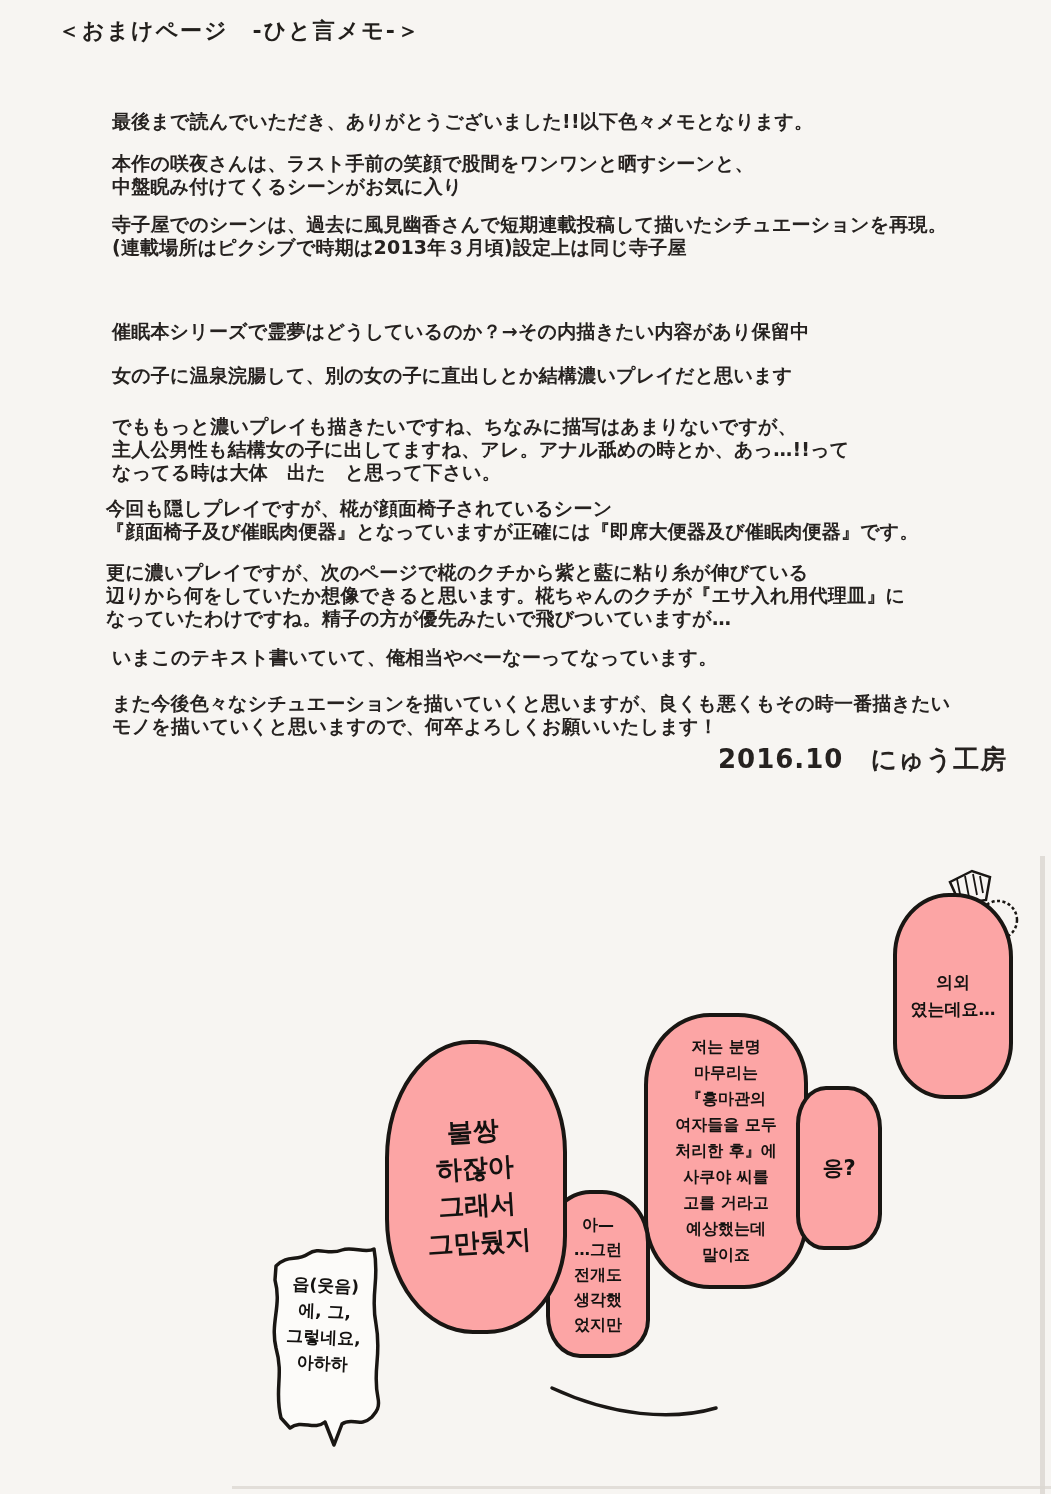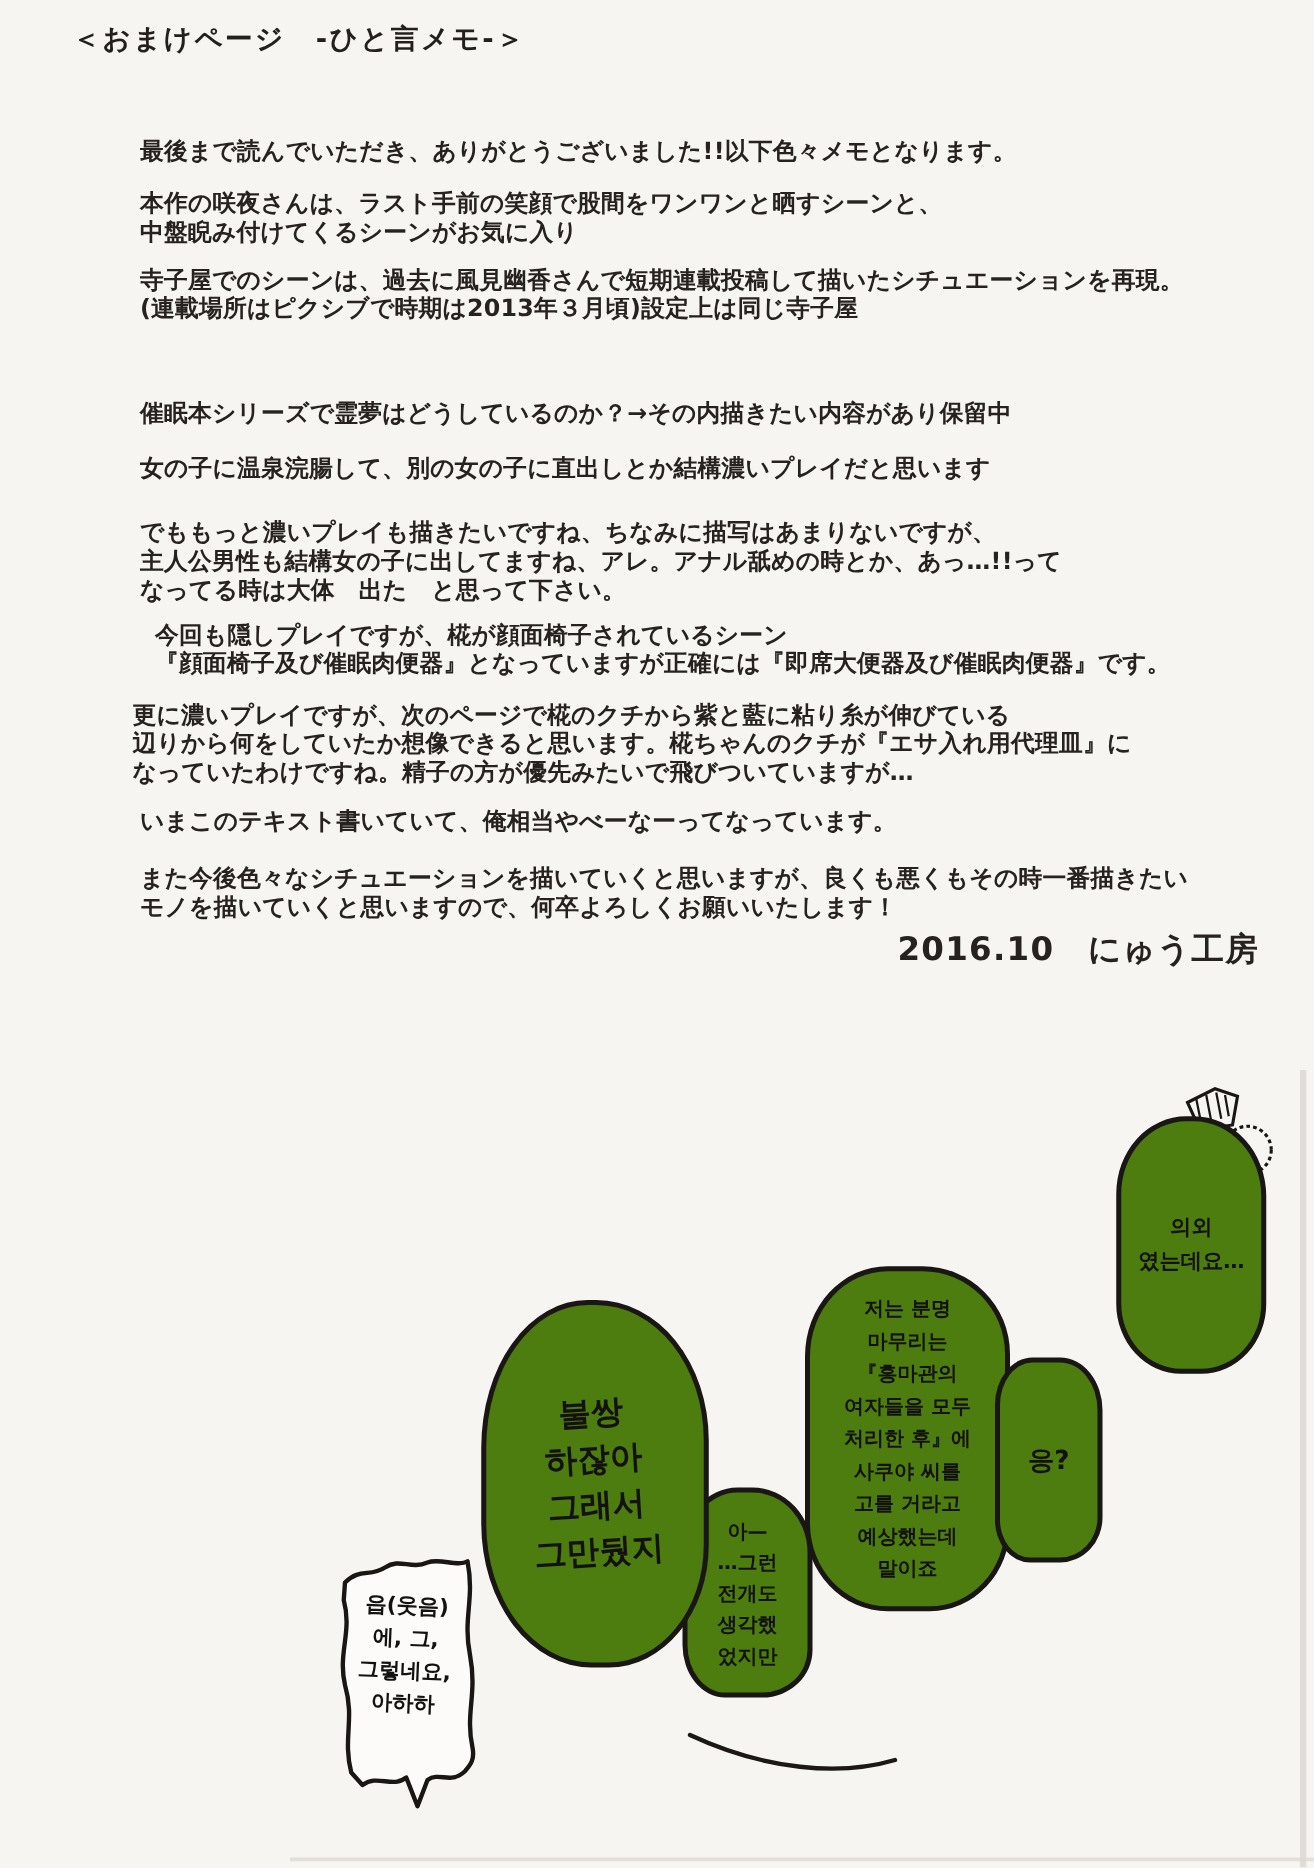--- a/index.html
+++ b/index.html
@@ -18,21 +18,21 @@
     font-size:19px;line-height:23px;font-weight:700;
     letter-spacing:.2px;color:#262220;white-space:pre-line;
   }
   .credit{
     position:absolute;left:718px;top:742px;
     font-size:26px;font-weight:700;letter-spacing:1px;color:#262220;
   }
   .art{position:absolute;}
   .bubble{
     position:absolute;box-sizing:border-box;
-    background:#4d7c0f;border:4px solid #191613;
+    background:#fca5a5;border:4px solid #191613;
     display:flex;align-items:center;justify-content:center;
     text-align:center;color:#141210;font-weight:700;white-space:pre-line;
     z-index:2;
   }
   .b-surprise{left:893px;top:893px;width:120px;height:206px;
     border-radius:56px 58px 52px 52px / 62px 64px 56px 56px;
     font-size:17px;line-height:27px;z-index:2;}
   .b-expected{left:644px;top:1013px;width:164px;height:276px;
     border-radius:66px 70px 64px 66px / 72px 70px 68px 70px;
     font-size:16px;line-height:26px;}
@@ -71,21 +71,21 @@
   <p class="para" style="top:104px">最後まで読んでいただき、ありがとうございました!!以下色々メモとなります。</p>
   <p class="para" style="top:146px">本作の咲夜さんは、ラスト手前の笑顔で股間をワンワンと晒すシーンと、
 中盤睨み付けてくるシーンがお気に入り</p>
   <p class="para" style="top:207px">寺子屋でのシーンは、過去に風見幽香さんで短期連載投稿して描いたシチュエーションを再現。
 (連載場所はピクシブで時期は2013年３月頃)設定上は同じ寺子屋</p>
   <p class="para" style="top:314px">催眠本シリーズで霊夢はどうしているのか？→その内描きたい内容があり保留中</p>
   <p class="para" style="top:409px">でももっと濃いプレイも描きたいですね、ちなみに描写はあまりないですが、
 主人公男性も結構女の子に出してますね、アレ。アナル舐めの時とか、あっ…!!って
 なってる時は大体　出た　と思って下さい。</p>
   <p class="para" style="top:358px">女の子に温泉浣腸して、別の女の子に直出しとか結構濃いプレイだと思います</p>
-  <p class="para" style="top:491px;left:118px">今回も隠しプレイですが、椛が顔面椅子されているシーン
+  <p class="para" style="top:491px;left:100px">今回も隠しプレイですが、椛が顔面椅子されているシーン
 『顔面椅子及び催眠肉便器』となっていますが正確には『即席大便器及び催眠肉便器』です。</p>
   <p class="para" style="top:555px;left:100px">更に濃いプレイですが、次のページで椛のクチから紫と藍に粘り糸が伸びている
 辺りから何をしていたか想像できると思います。椛ちゃんのクチが『エサ入れ用代理皿』に
 なっていたわけですね。精子の方が優先みたいで飛びついていますが…</p>
   <p class="para" style="top:686px">また今後色々なシチュエーションを描いていくと思いますが、良くも悪くもその時一番描きたい
 モノを描いていくと思いますので、何卒よろしくお願いいたします！</p>
   <p class="para" style="top:640px">いまこのテキスト書いていて、俺相当やべーなーってなっています。</p>
 
   <div class="credit">2016.10　にゅう工房</div>
 

